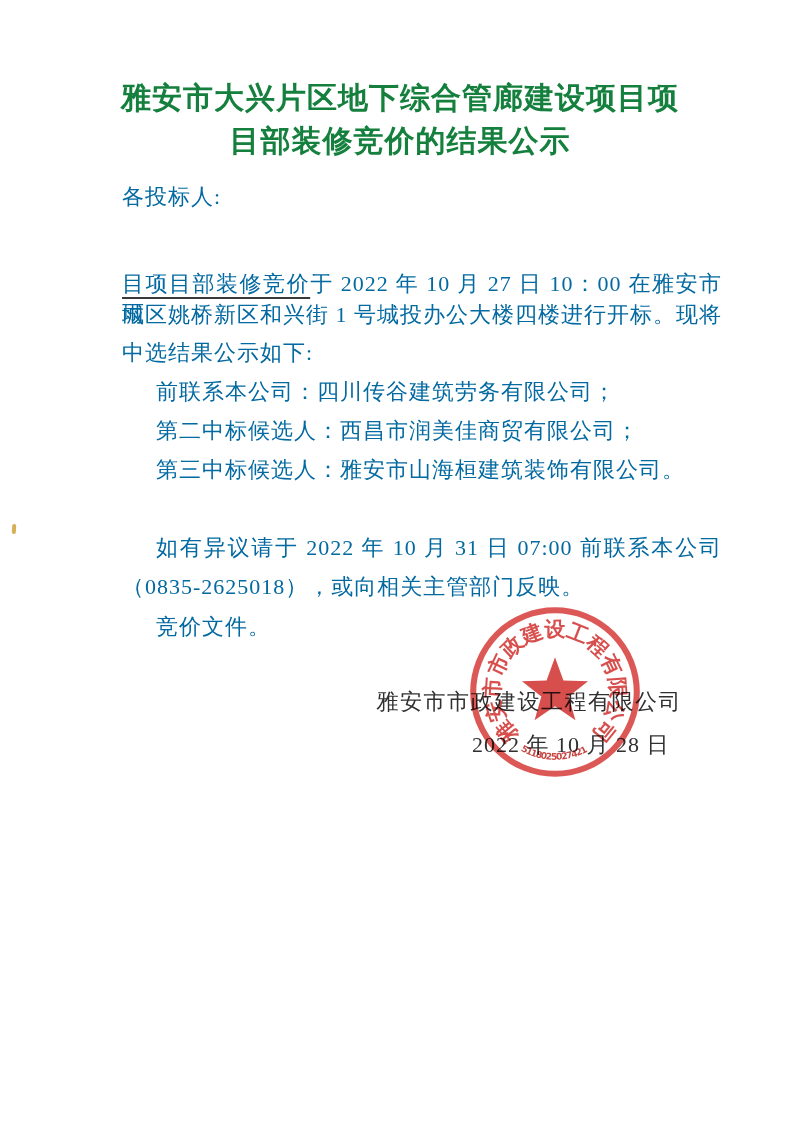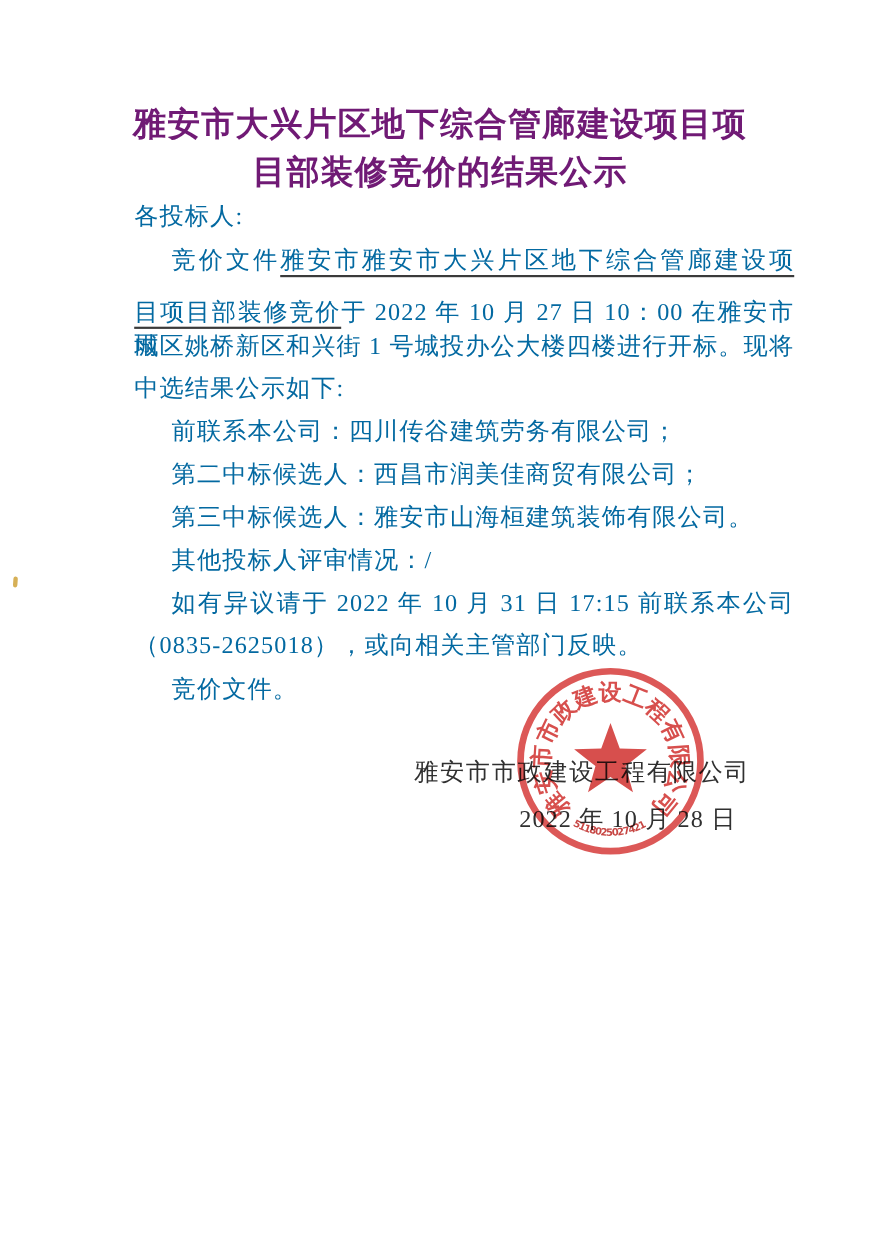--- a/index.html
+++ b/index.html
@@ -5,23 +5,23 @@
   html,body{margin:0;padding:0;}
   body{
     width:800px;height:1131px;
     background:#ffffff;
     font-family:"Liberation Serif","DejaVu Serif",serif;
     position:relative;
     overflow:hidden;
   }
   .page{position:absolute;inset:0;background:#ffffff;}
   .title{
-    position:absolute;top:92px;left:0;width:800px;
+    position:absolute;top:76px;left:0;width:800px;
     text-align:center;font-size:30px;line-height:43px;
-    font-weight:bold;color:#701a75;letter-spacing:1px;
+    font-weight:bold;color:#15803d;letter-spacing:1px;
   }
   .line{
     position:absolute;left:122px;width:600px;
     font-size:22px;line-height:30px;color:#0369a1;
     letter-spacing:1px;white-space:nowrap;
   }
   .just{
     white-space:normal;
     text-align:justify;
     text-align-last:justify;
@@ -55,35 +55,33 @@
 
 <div class="page">
 
   <div class="title">
     <div>雅安市大兴片区地下综合管廊建设项目项</div>
     <div>目部装修竞价的结果公示</div>
   </div>
 
   <div class="line" style="top:182px">各投标人:</div>
 
-  <div class="line just indent" style="top:222px"><span>竞价文件</span><span class="ul">雅安市雅安市大兴片区地下综合管廊建设项</span></div>
 
   <div class="line just" style="top:269px"><span class="ul">目项目部装修竞价</span><span>于 2022 年 10 月 27 日 10：00 在雅安市雨</span></div>
 
   <div class="line just" style="top:300px">城区姚桥新区和兴街 1 号城投办公大楼四楼进行开标。现将</div>
 
   <div class="line" style="top:338px">中选结果公示如下:</div>
 
   <div class="line indent" style="top:377px">前联系本公司：四川传谷建筑劳务有限公司；</div>
   <div class="line indent" style="top:416px">第二中标候选人：西昌市润美佳商贸有限公司；</div>
   <div class="line indent" style="top:455px">第三中标候选人：雅安市山海桓建筑装饰有限公司。</div>
 
-  <div class="line indent" style="top:494px">其他投标人评审情况：/</div>
 
-  <div class="line just indent" style="top:533px">如有异议请于 2022 年 10 月 31 日 17:15 前联系本公司</div>
+  <div class="line just indent" style="top:533px">如有异议请于 2022 年 10 月 31 日 07:00 前联系本公司</div>
   <div class="line" style="top:572px">（0835-2625018），或向相关主管部门反映。</div>
 
   <div class="line indent" style="top:612px">竞价文件。</div>
 
   <div class="sig-company">雅安市市政建设工程有限公司</div>
   <div class="sig-date">2022 年 10 月 28 日</div>
 
   <svg class="seal" viewBox="0 0 200 200" xmlns="http://www.w3.org/2000/svg">
     <defs>
       <path id="sealArcPath" d="M 58.9 149.0 A 64 64 0 1 1 141.1 149.0" fill="none"></path>

